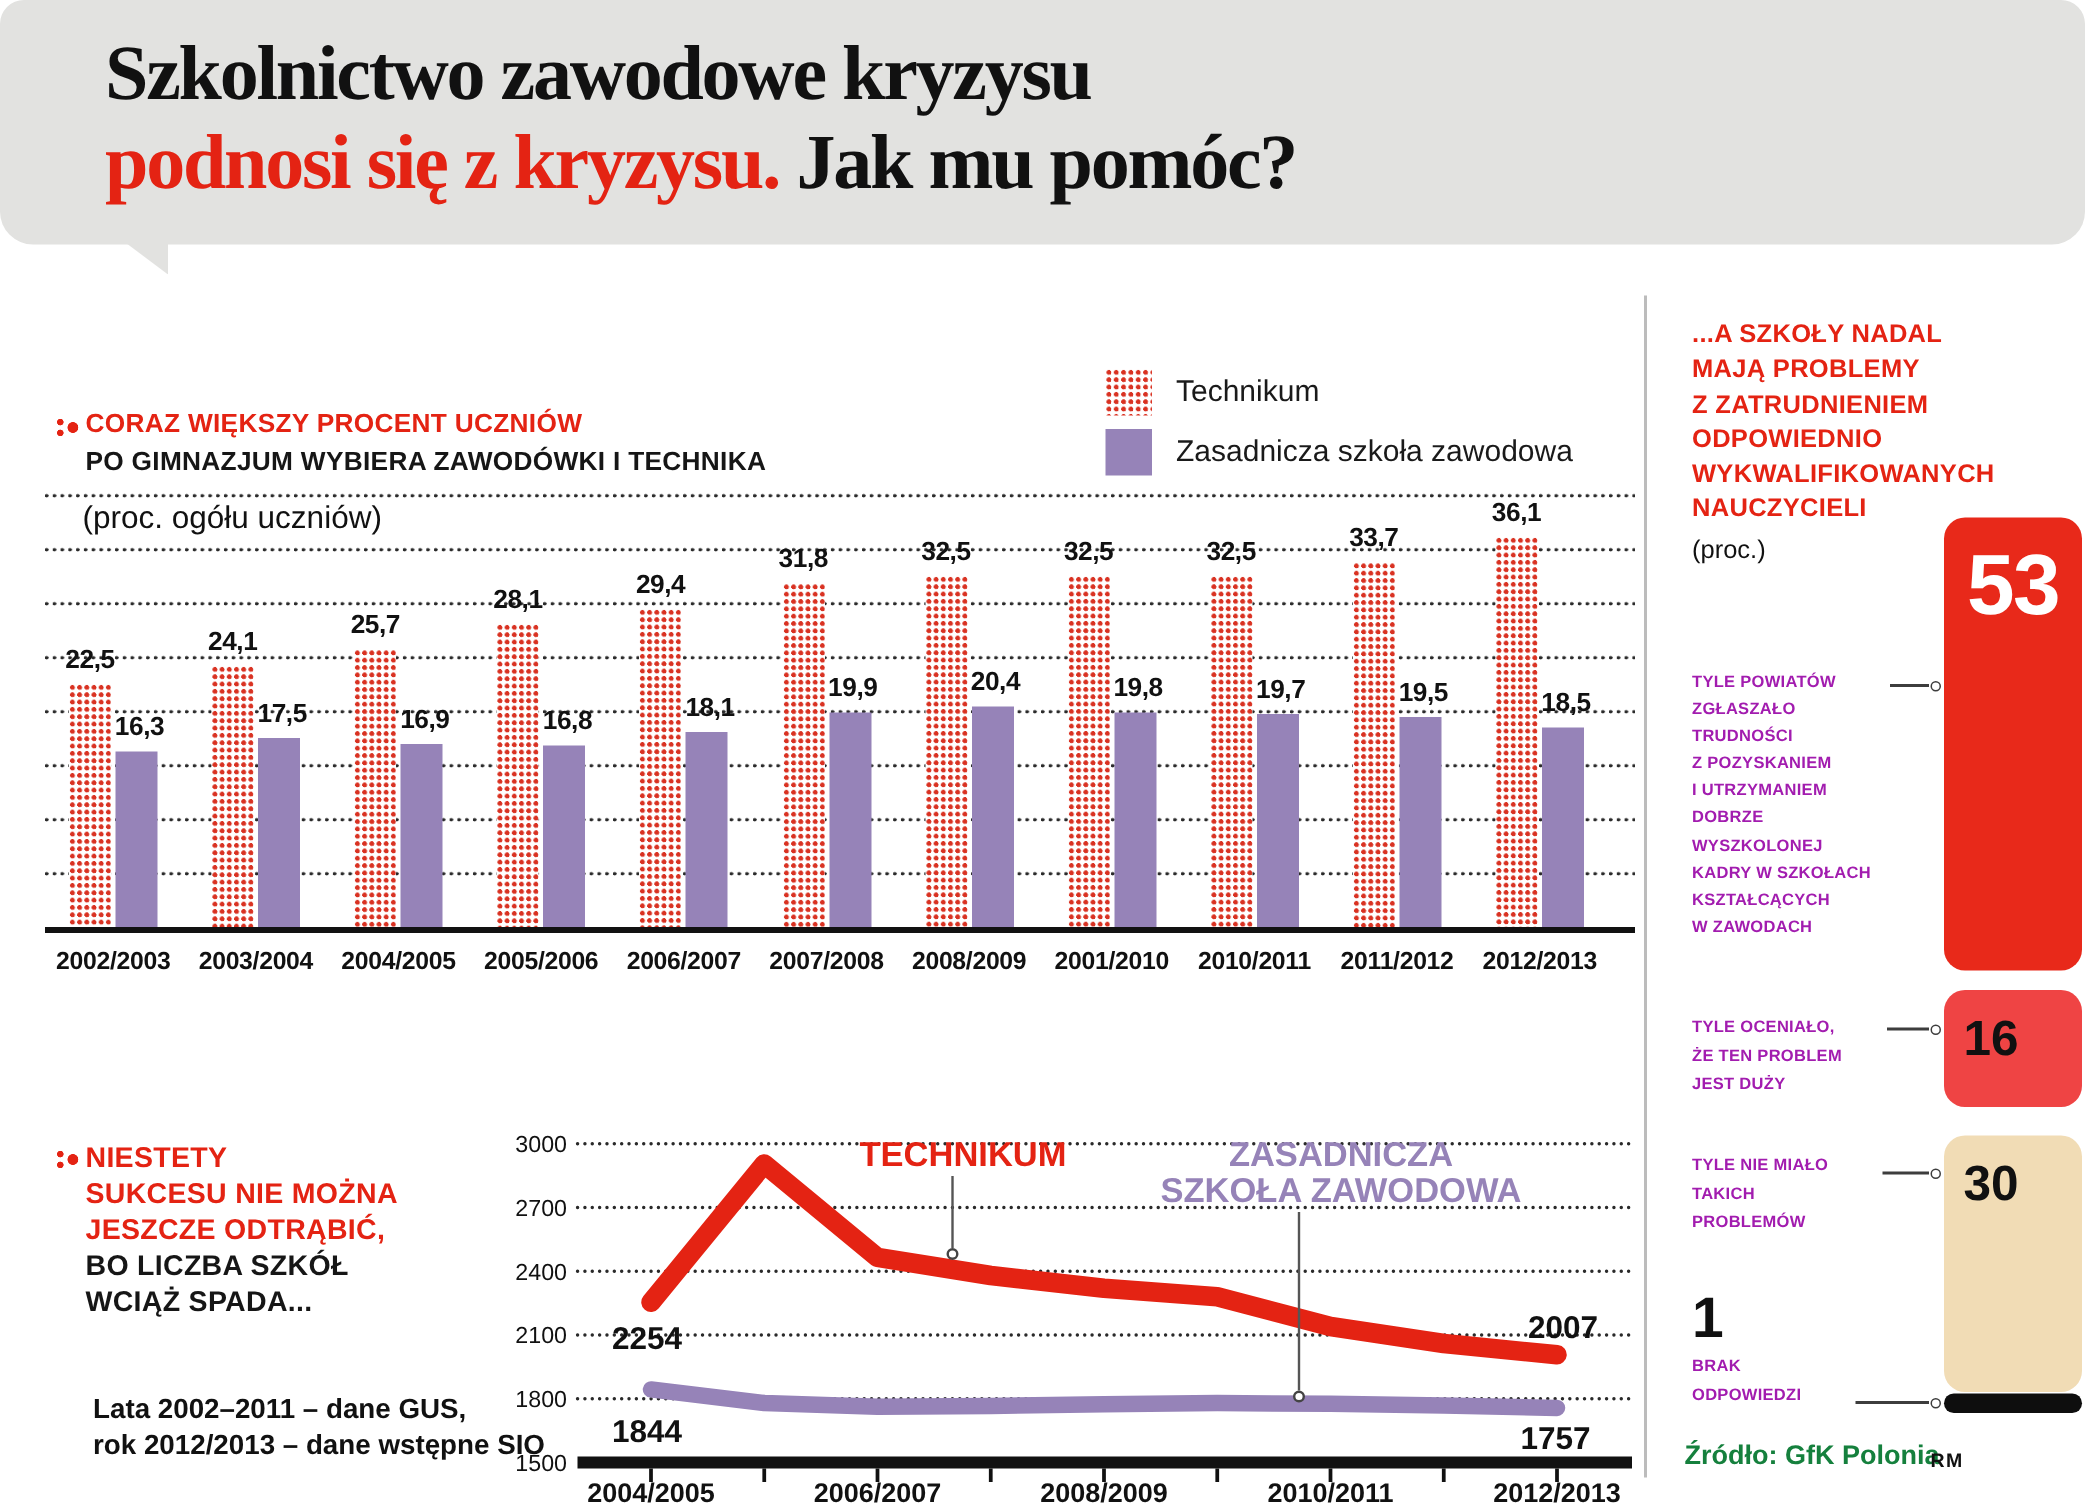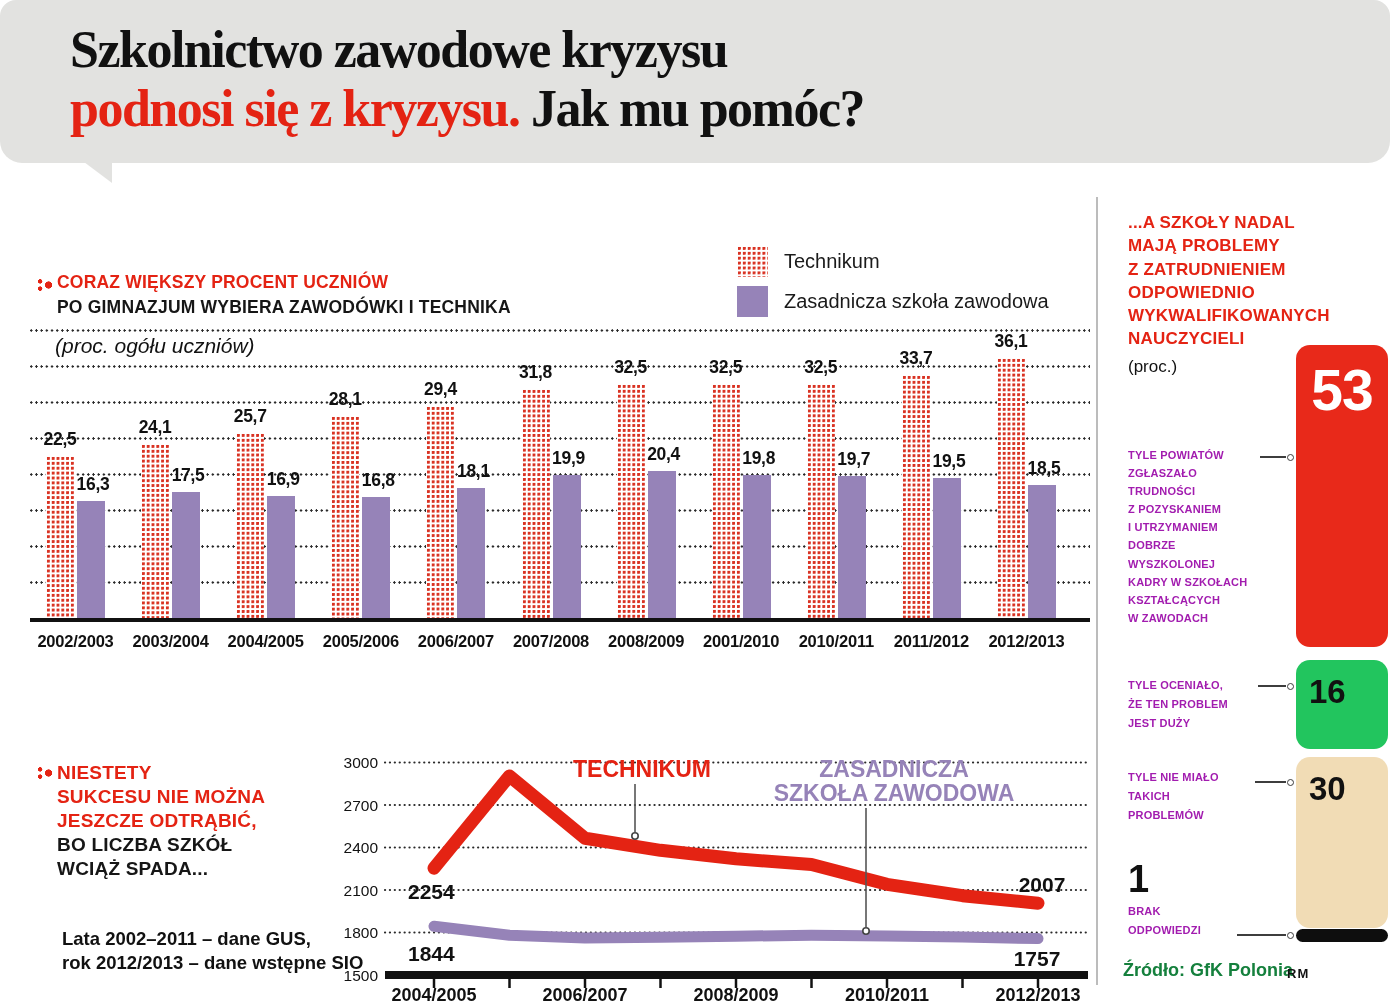--- a/index.html
+++ b/index.html
@@ -43,33 +43,33 @@
     background-image:radial-gradient(circle at 1.2px 1.5px,#2a2a2a 1.05px,rgba(42,42,42,0) 1.3px);
     background-size:5.2px 3px;background-repeat:repeat-x;}
   .bar-group{position:absolute;bottom:0;width:59px;height:100%;}
   .bar{position:absolute;bottom:0;width:28px;}
   .bar-red{left:0;background-color:#fff;
     background-image:radial-gradient(circle at 2.3px 2.3px,#d93222 1.5px,rgba(217,50,34,0) 1.75px);
     background-size:4.8px 4.9px;}
   .bar-purple{left:31px;background:#9683b8;}
   .bar-val{position:absolute;width:52px;text-align:center;font-weight:700;font-size:17.5px;color:#111;letter-spacing:-.3px;}
   .cat-label{position:absolute;top:310px;width:100px;text-align:center;font-weight:700;font-size:16.5px;color:#111;letter-spacing:-.2px;}
-  #proc-label{left:55px;top:334px;font-size:21px;color:#111;font-style:italic;}
+  #proc-label{left:55px;top:334px;font-size:21px;color:#111;}
 
   
   .big-note{font-weight:700;font-size:19px;line-height:24px;letter-spacing:.2px;}
   #footnote{left:62px;top:927px;font-weight:700;font-size:18.5px;line-height:23.5px;color:#111;}
 
   
   #separator{left:1096px;top:197px;width:2px;height:788px;background:#bcbcbc;}
   #sb-heading{left:1128px;top:211px;width:262px;color:#e42313;font-weight:700;font-size:17px;line-height:23.3px;letter-spacing:.2px;}
   #sb-unit{left:1128px;top:357px;font-size:17px;color:#111;}
   .sb-block{position:absolute;left:1296px;width:92px;border-radius:14px;}
   #sb-b53{top:345px;height:302px;background:#e8291a;}
-  #sb-b16{top:660px;height:89px;background:#22c55e;}
+  #sb-b16{top:660px;height:78px;background:#ef4444;}
   #sb-b30{top:757px;height:171px;background:#f1dcb5;}
   #sb-b1{top:929px;height:13px;background:#0e0e0e;border-radius:7px;}
   #sb-n53{position:absolute;left:0;top:12px;width:100%;text-align:center;color:#fff;font-weight:700;font-size:57px;letter-spacing:-1px;}
   .sb-num-dark{position:absolute;left:13px;top:13px;color:#111;font-weight:700;font-size:33px;}
   .sb-label{font-weight:700;font-size:11px;letter-spacing:.2px;color:#a21caf;}
   .leader{position:absolute;border-top:2px solid #3d3d3d;height:0;}
   .leader::after{content:"";position:absolute;right:-8px;top:-4.5px;width:5px;height:5px;
     border:1.5px solid #3d3d3d;border-radius:50%;background:#fff;}
   #sb-one{left:1128px;top:858px;font-weight:700;font-size:38px;color:#111;}
   #source{left:1123px;top:960px;font-weight:700;font-size:18px;color:#15803d;}

